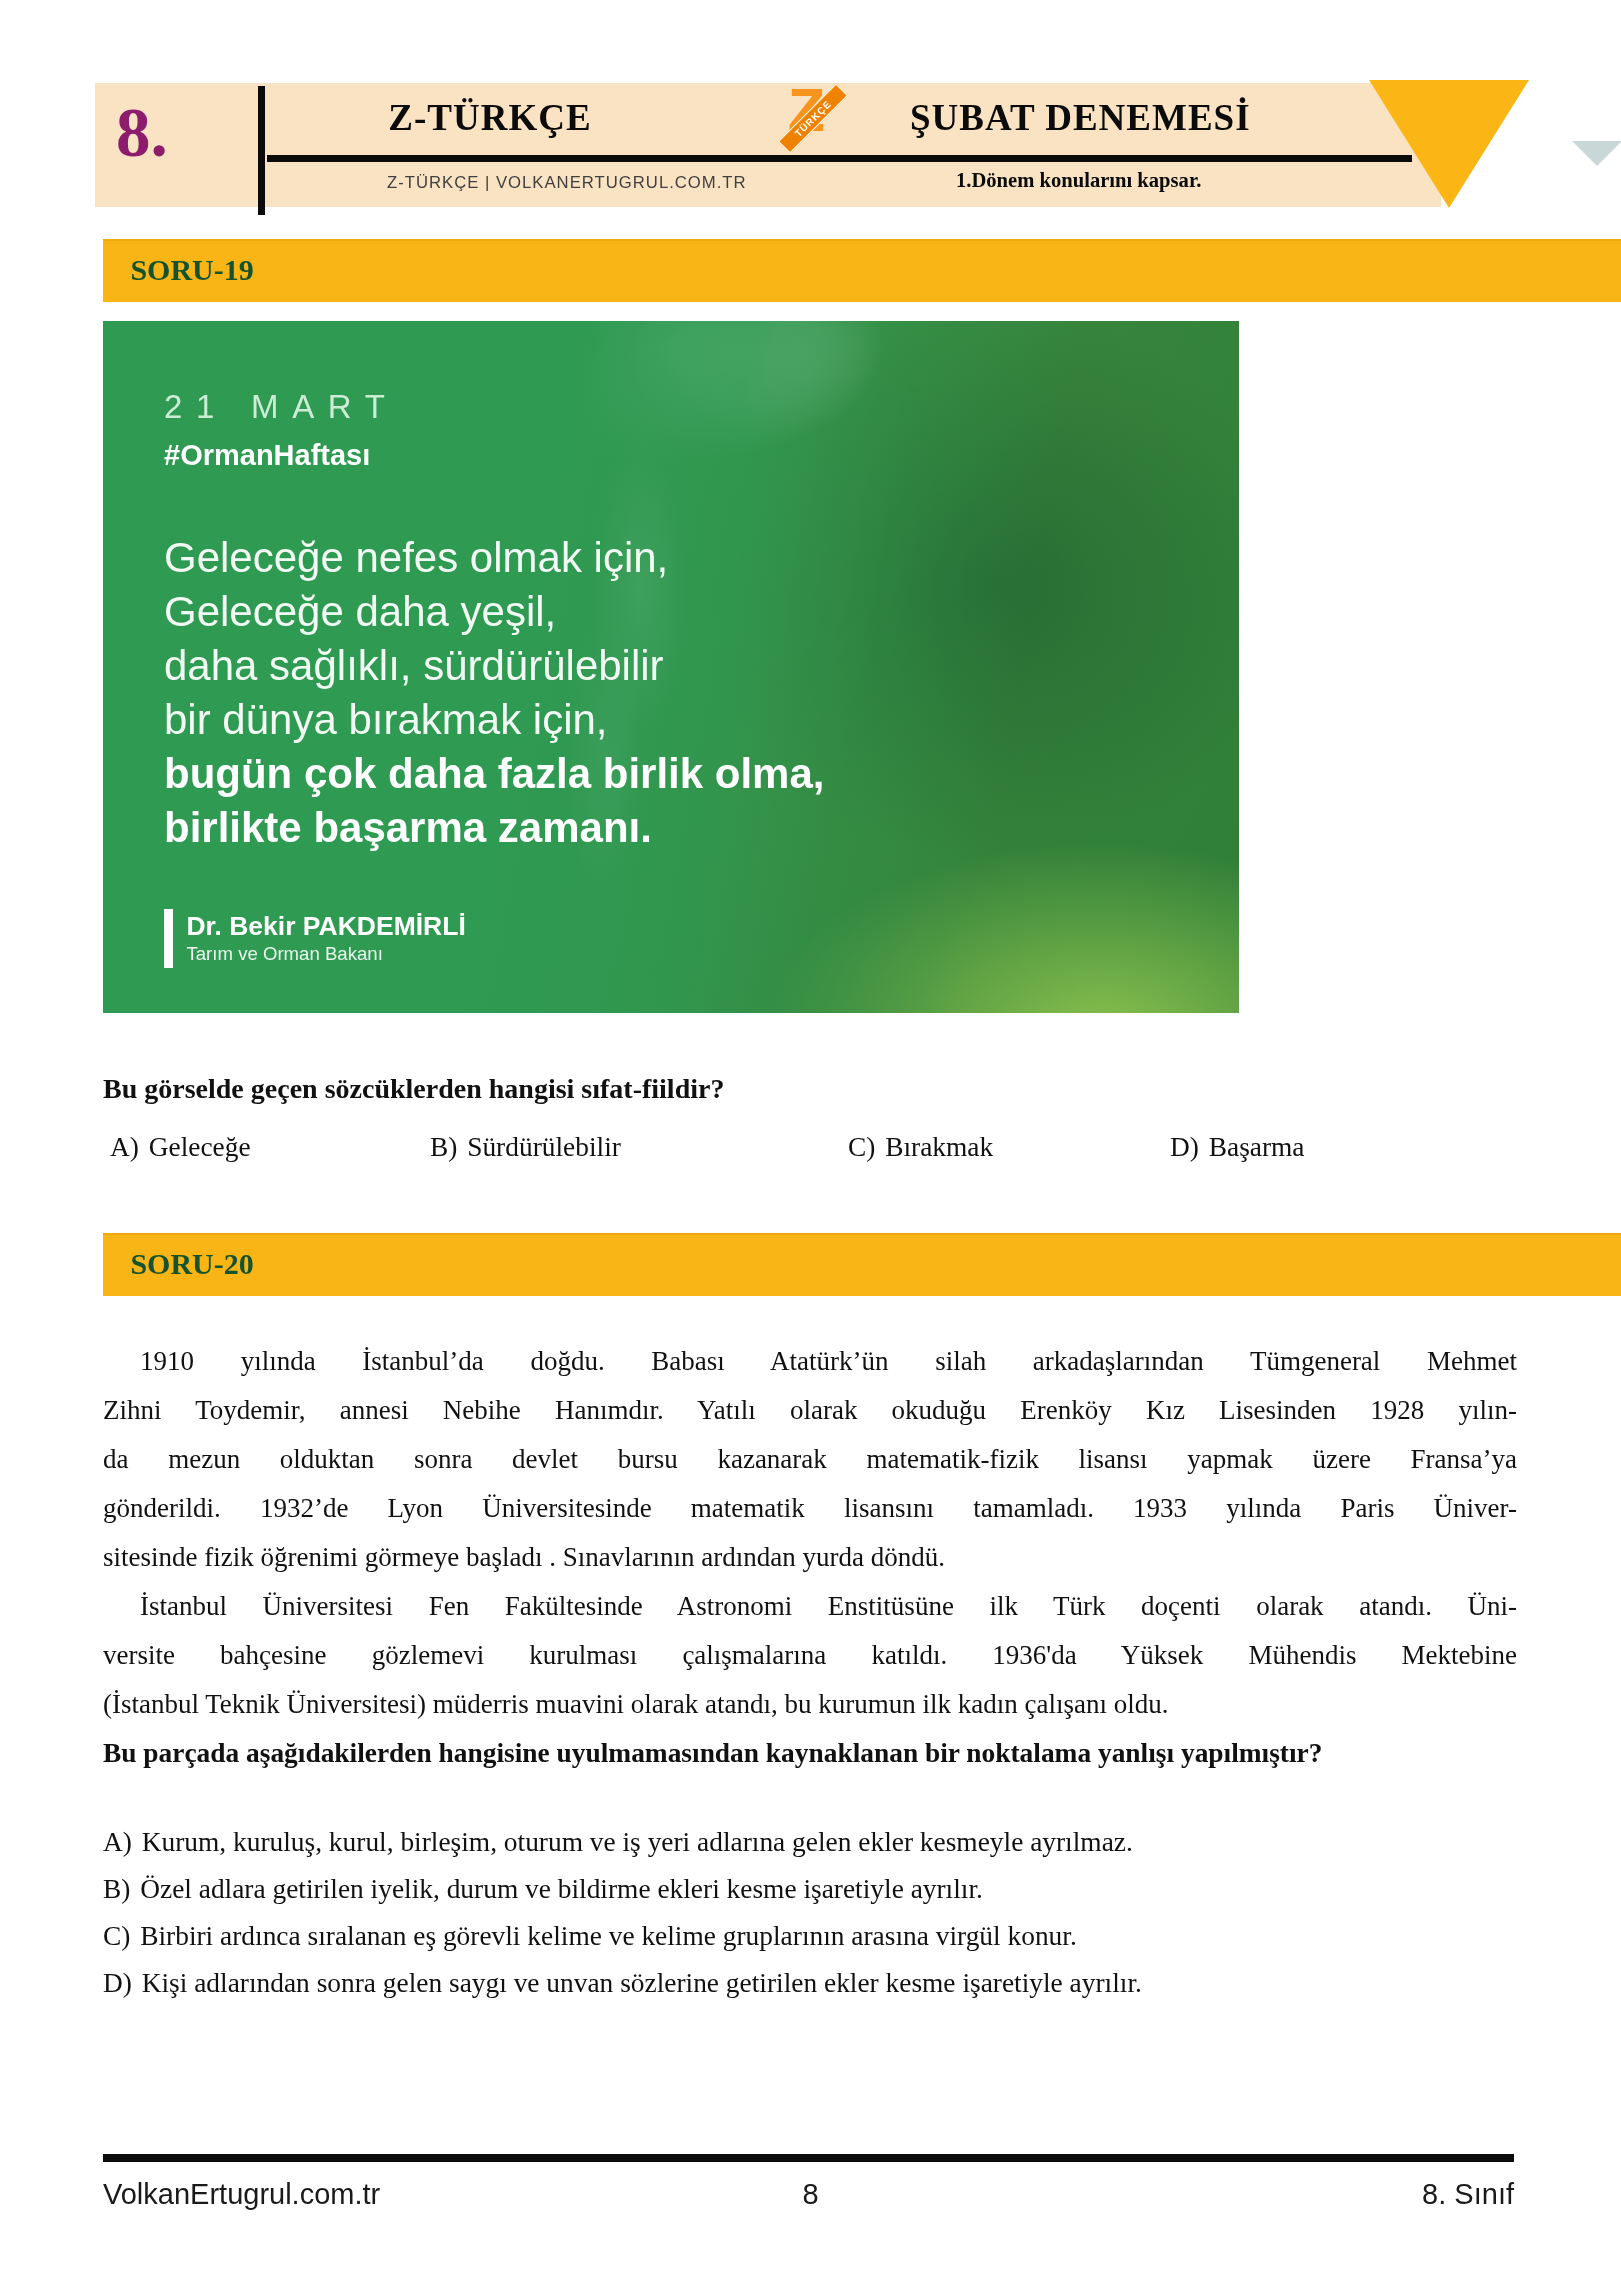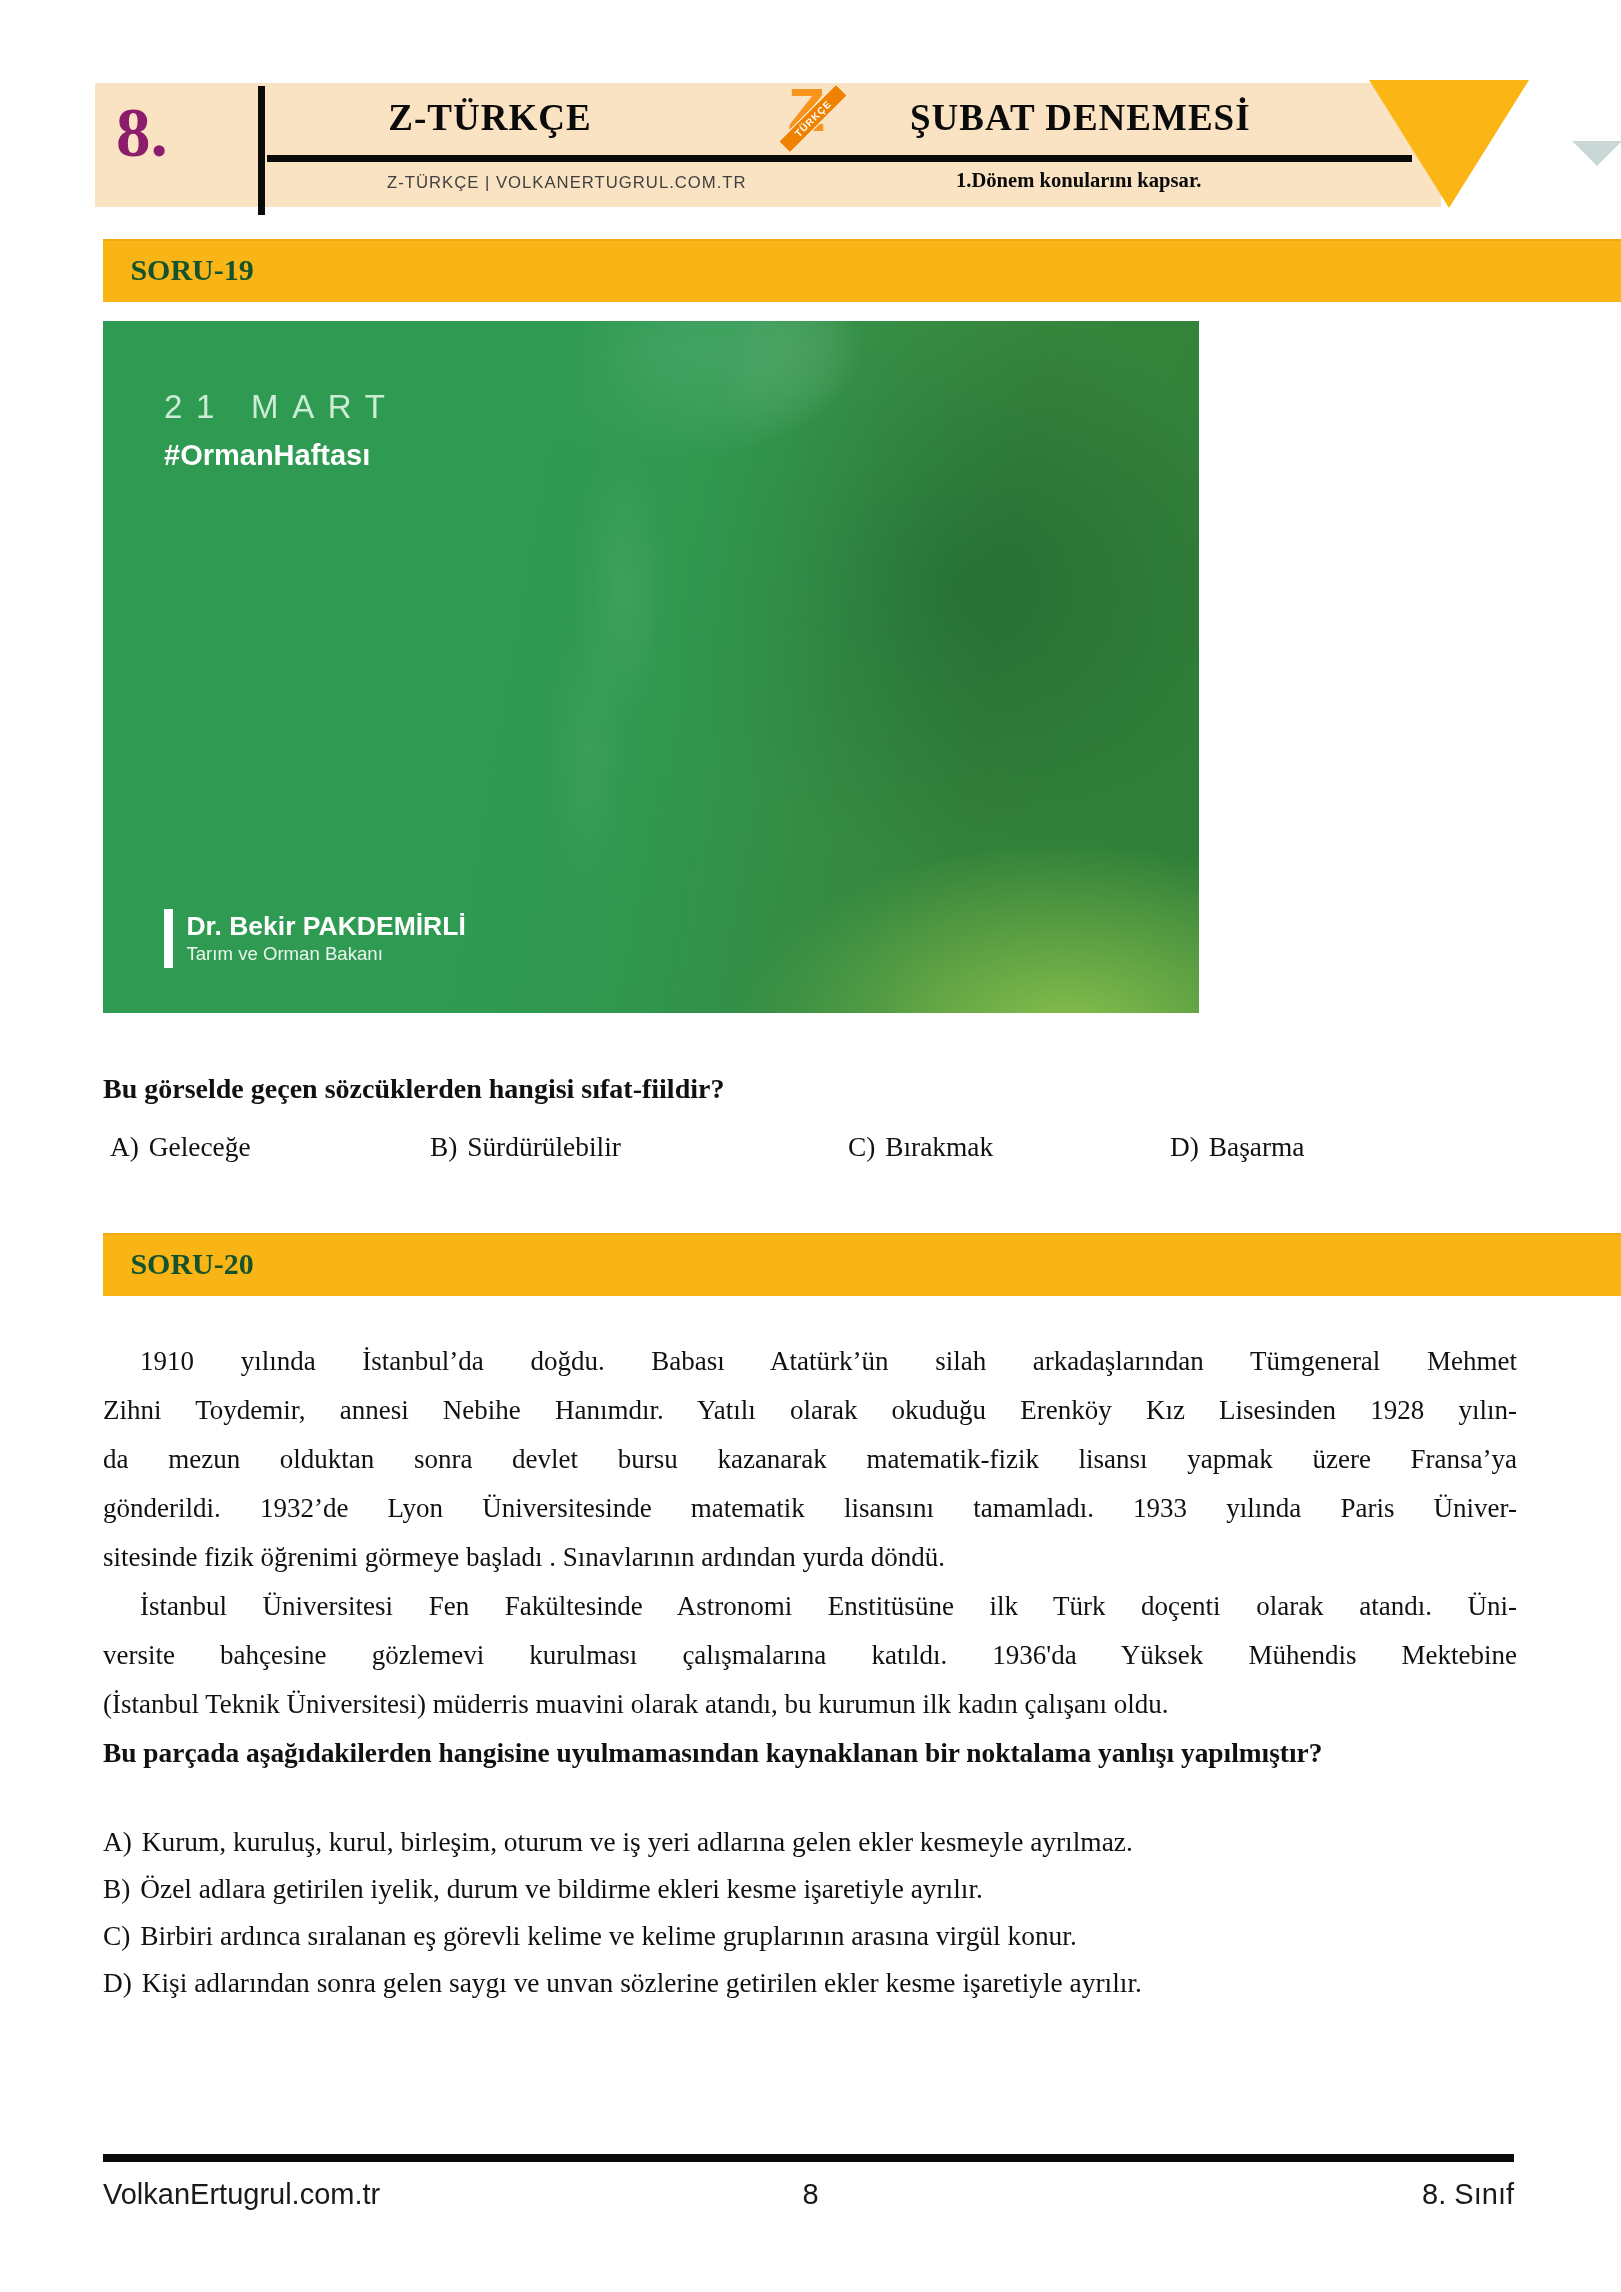--- a/index.html
+++ b/index.html
@@ -41,21 +41,21 @@
 
   
   .poster{position:absolute;left:103px;top:321px;width:1096px;height:692px;overflow:hidden;
         background:
           linear-gradient(100deg,#2F9A52 0%,#2F9A52 38%,rgba(47,154,82,0.85) 52%,rgba(47,154,82,0.30) 66%,rgba(47,154,82,0) 78%),
           radial-gradient(ellipse 294px 157px at 50% 4%,rgba(255,255,255,0.95),rgba(255,255,255,0) 72%),
           radial-gradient(ellipse 69px 216px at 47% 38%,rgba(238,238,228,0.85),rgba(238,238,228,0) 70%),
           radial-gradient(ellipse 59px 196px at 44% 62%,rgba(228,228,218,0.7),rgba(228,228,218,0) 70%),
           radial-gradient(ellipse 470px 255px at 88% 102%,#86BE4C,rgba(134,190,76,0) 72%),
           radial-gradient(ellipse 412px 372px at 78% 38%,rgba(25,90,45,0.55),rgba(25,90,45,0) 75%),
-          linear-gradient(115deg,#4F9B49 0%,#3D8A3F 45%,#2E7E38 100%);}
+          linear-gradient(115deg,#4F9B49 0%,#3D8A3F 45%,#2E7E38 100%); padding-left: 40px;}
   .poster-date{position:absolute;left:61px;top:67px;font:33px "Liberation Sans",sans-serif;
         letter-spacing:13.7px;color:rgba(222,245,228,0.9);}
   .poster-hashtag{position:absolute;left:61px;top:118px;font:bold 29px "Liberation Sans",sans-serif;color:#ffffff;}
   .poster-quote{position:absolute;left:61px;top:210px;font:42px "Liberation Sans",sans-serif;
         line-height:54px;color:#f2faf4;}
   .poster-quote .bold{font-weight:bold;color:#ffffff;}
   .poster-attrib{position:absolute;left:61px;top:588px;display:flex;align-items:center;}
   .attrib-bar{width:8.8px;height:59px;background:#ffffff;margin-right:13.7px;}
   .attrib-name{font:bold 26.5px "Liberation Sans",sans-serif;color:#ffffff;line-height:31px;}
   .attrib-title{font:18.6px "Liberation Sans",sans-serif;color:#eaf6ee;line-height:23.5px;}
@@ -104,20 +104,28 @@
   <div class="site-line">Z-TÜRKÇE  | VOLKANERTUGRUL.COM.TR</div>
   <div class="scope-line">1.Dönem konularını kapsar.</div>
   <div class="tri-yellow"></div>
   <div class="tri-gray"></div>
 
   <div class="banner" id="banner19">SORU-19</div>
 
   <div class="poster">
     <div class="poster-date">21 MART</div>
     <div class="poster-hashtag">#OrmanHaftası</div>
+    <div class="poster-quote">
+      <div>Geleceğe nefes olmak için,</div>
+      <div>Geleceğe daha yeşil,</div>
+      <div>daha sağlıklı, sürdürülebilir</div>
+      <div>bir dünya bırakmak için,</div>
+      <div class="bold">bugün çok daha fazla birlik olma,</div>
+      <div class="bold">birlikte başarma zamanı.</div>
+    </div>
     <div class="poster-attrib">
       <div class="attrib-bar"></div>
       <div>
         <div class="attrib-name">Dr. Bekir PAKDEMİRLİ</div>
         <div class="attrib-title">Tarım ve Orman Bakanı</div>
       </div>
     </div>
   </div>
 
   <div class="q19-question">Bu görselde geçen sözcüklerden hangisi sıfat-fiildir?</div>

